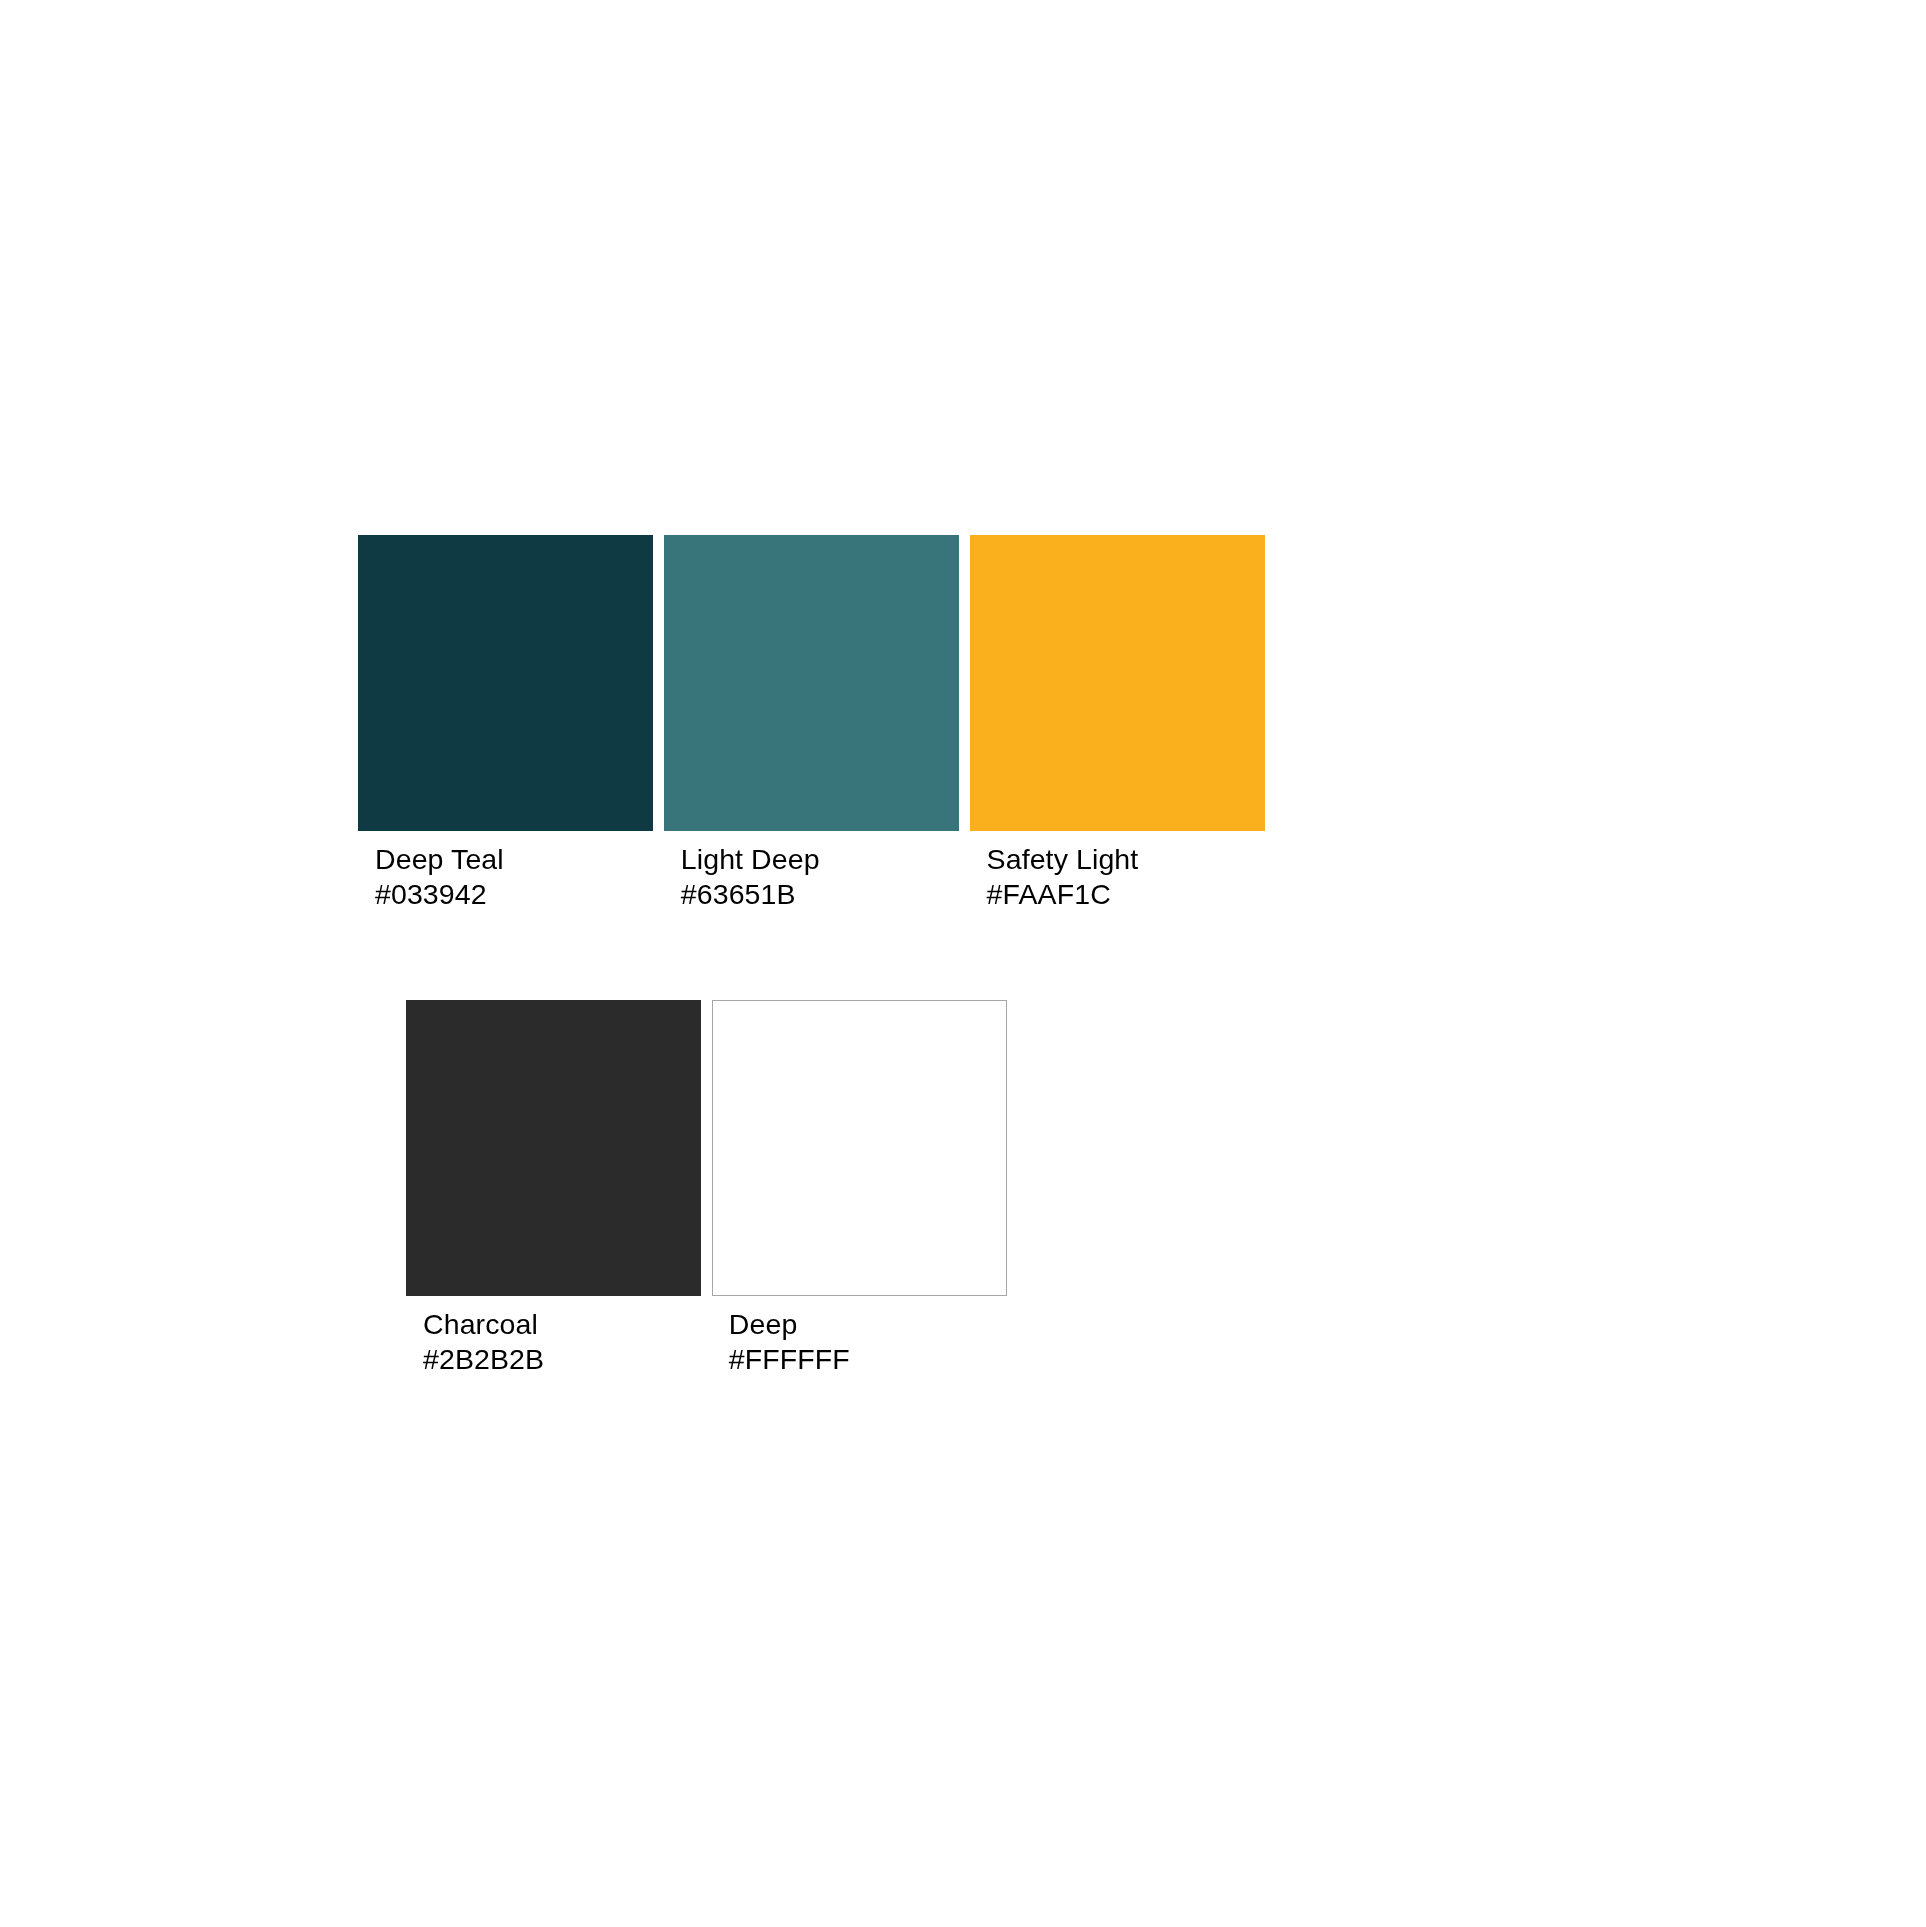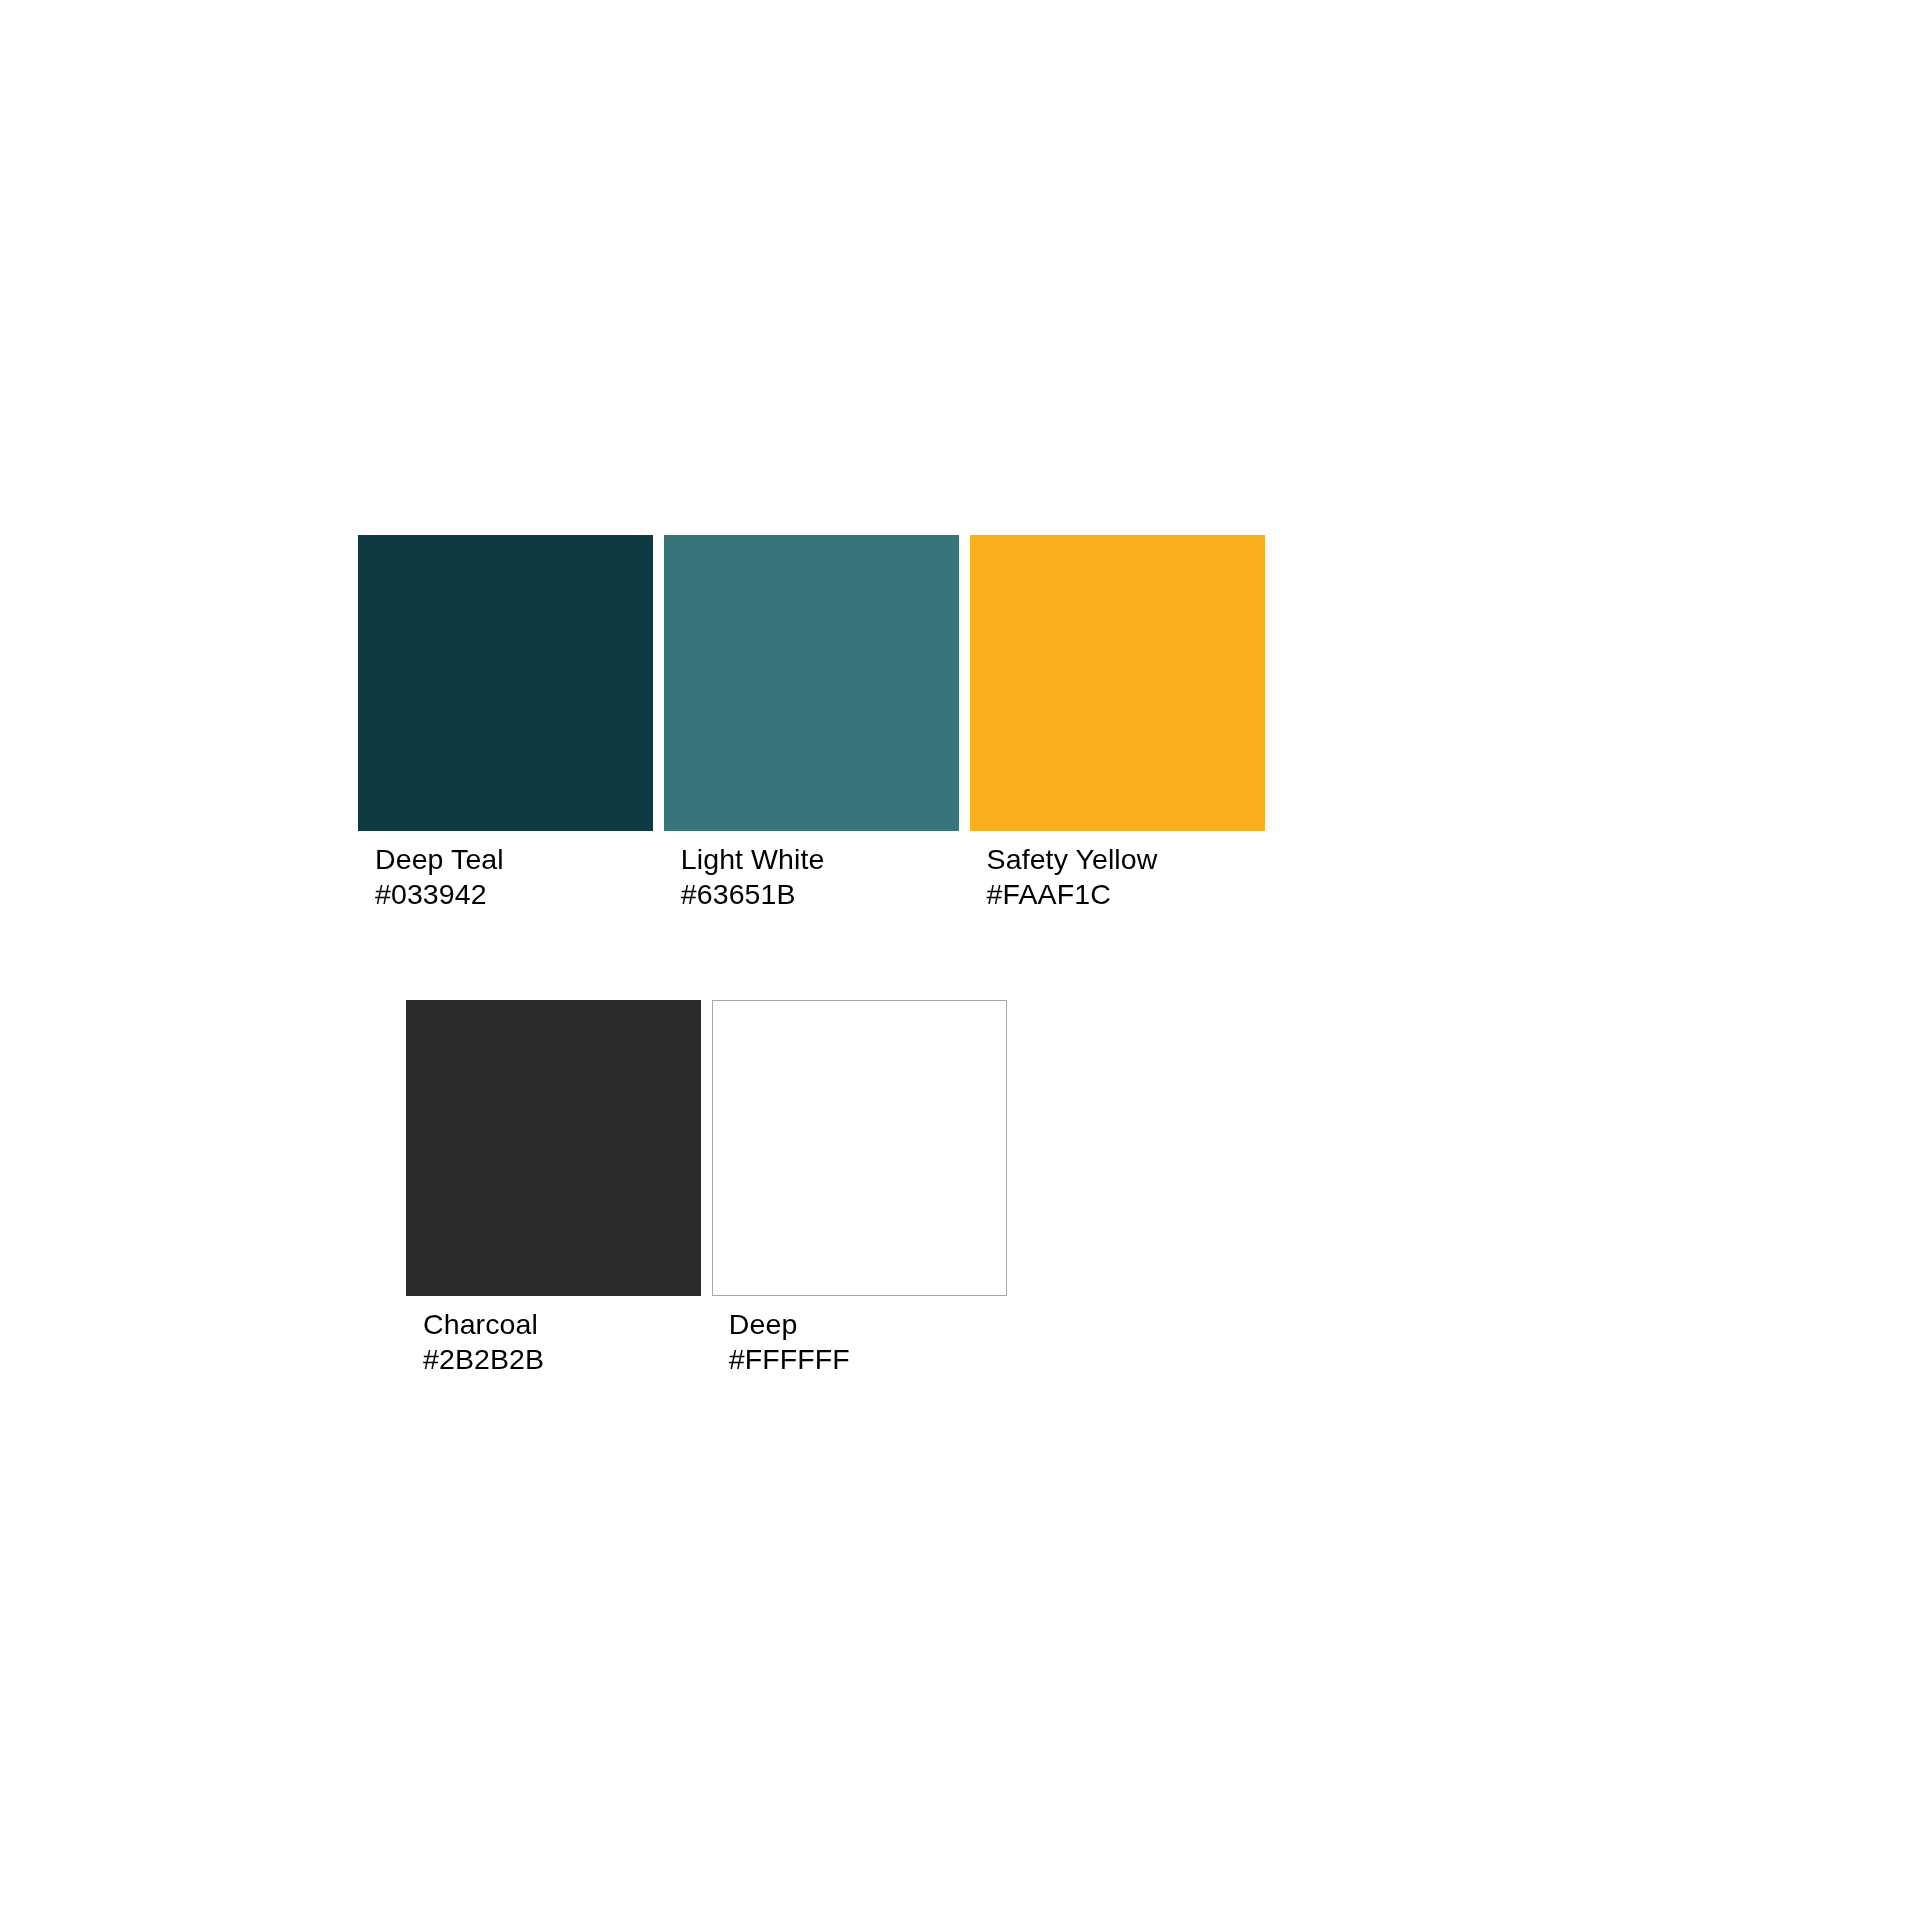--- a/index.html
+++ b/index.html
@@ -78,30 +78,30 @@
       <div class="swatch-chip" style="background-color: rgb(15, 58, 67);"></div>
       <div class="swatch-caption">
         <span class="swatch-name">Deep Teal</span>
         <span class="swatch-hex">#033942</span>
       </div>
     </div>
 
     <div class="swatch-cell">
       <div class="swatch-chip" style="background-color: rgb(56, 117, 123);"></div>
       <div class="swatch-caption">
-        <span class="swatch-name">Light White</span>
+        <span class="swatch-name">Light Deep</span>
         <span class="swatch-hex">#63651B</span>
       </div>
     </div>
 
 
     <div class="swatch-cell">
       <div class="swatch-chip" style="background-color: rgb(250, 175, 28);"></div>
       <div class="swatch-caption">
-        <span class="swatch-name">Safety Yellow</span>
+        <span class="swatch-name">Safety Light</span>
         <span class="swatch-hex">#FAAF1C</span>
       </div>
     </div>
 
   </div>
 
   <div class="palette-row" id="palette-row-neutral">
 
     <div class="swatch-cell">
       <div class="swatch-chip" style="background-color: rgb(43, 43, 43);"></div>

